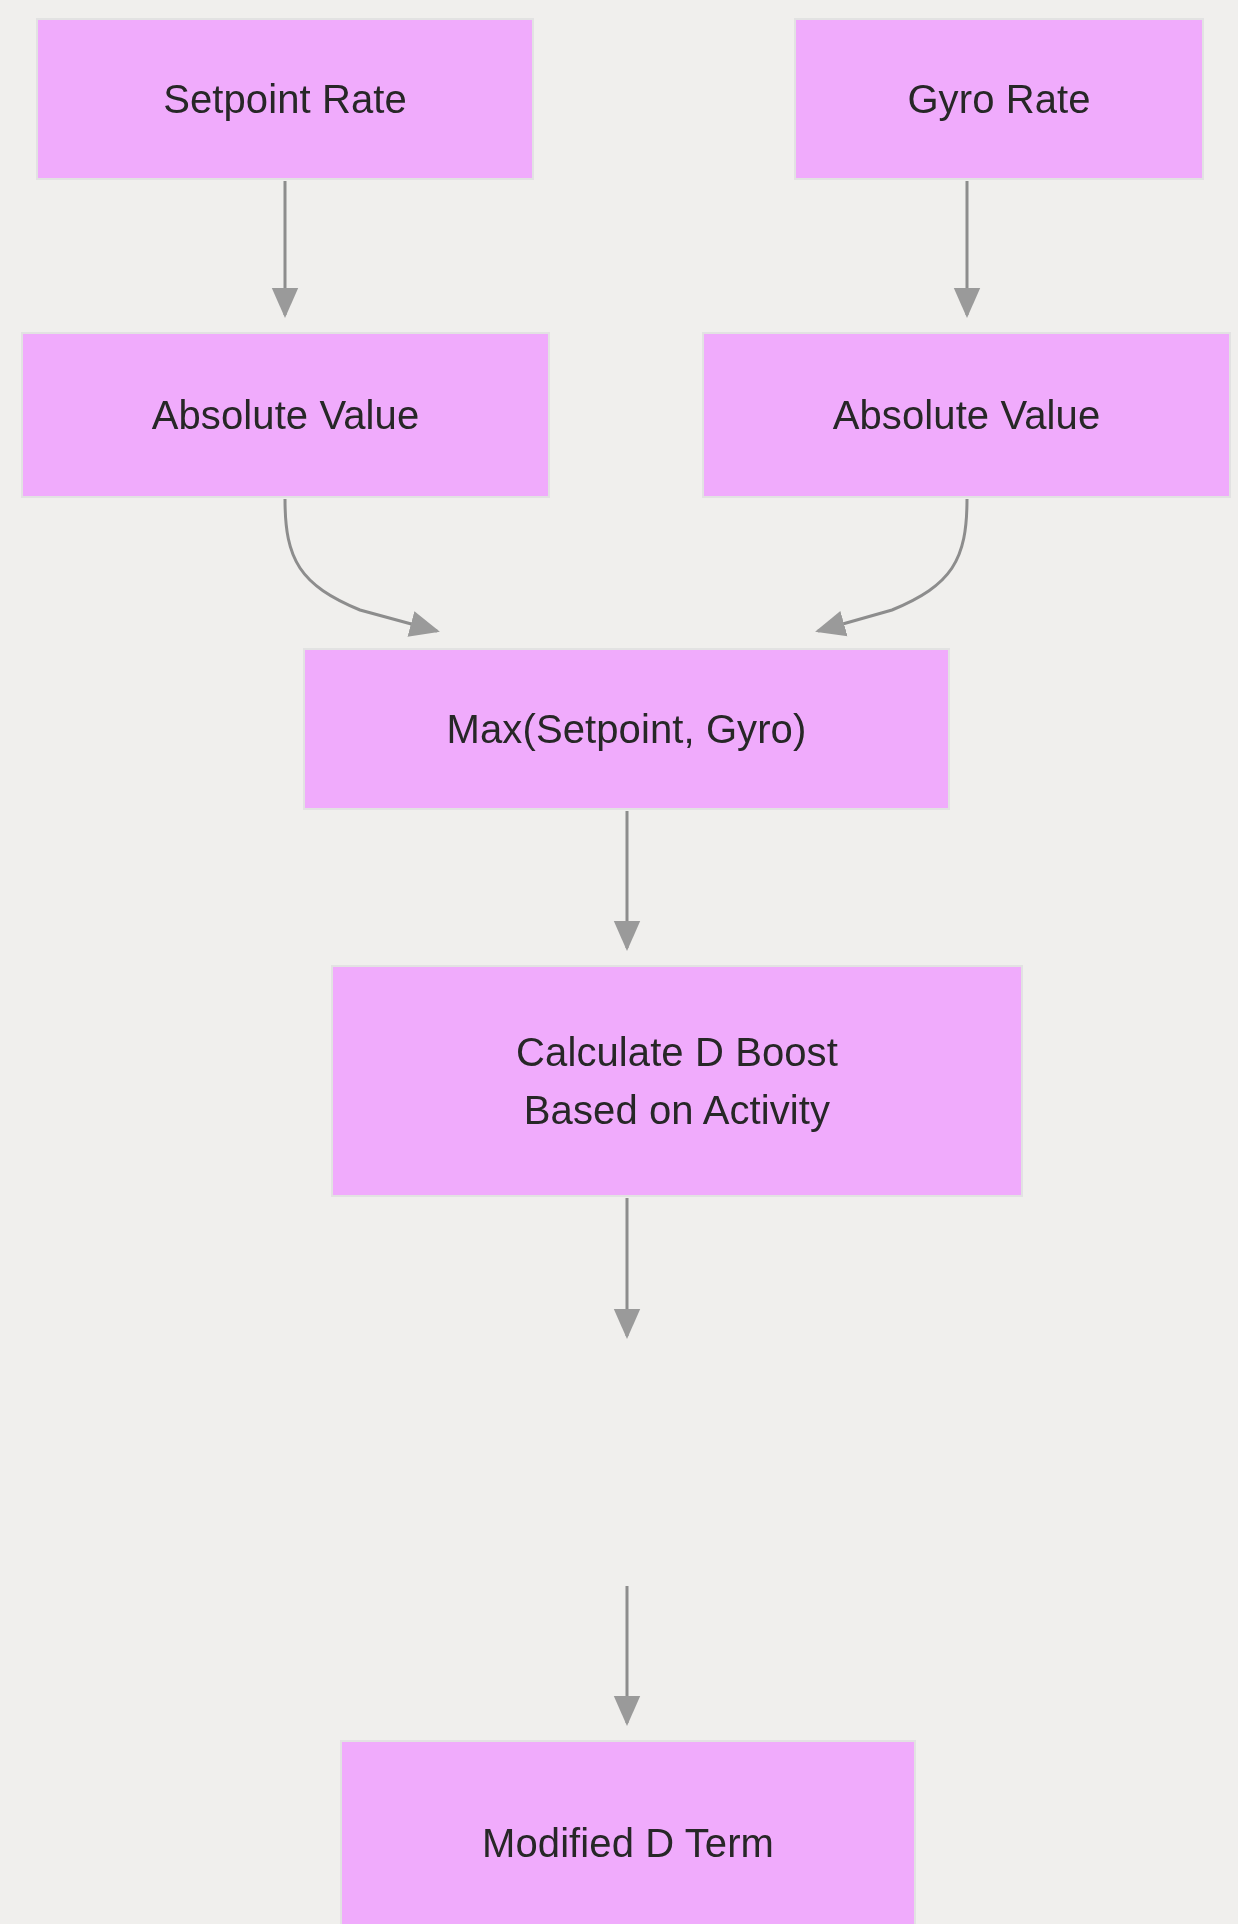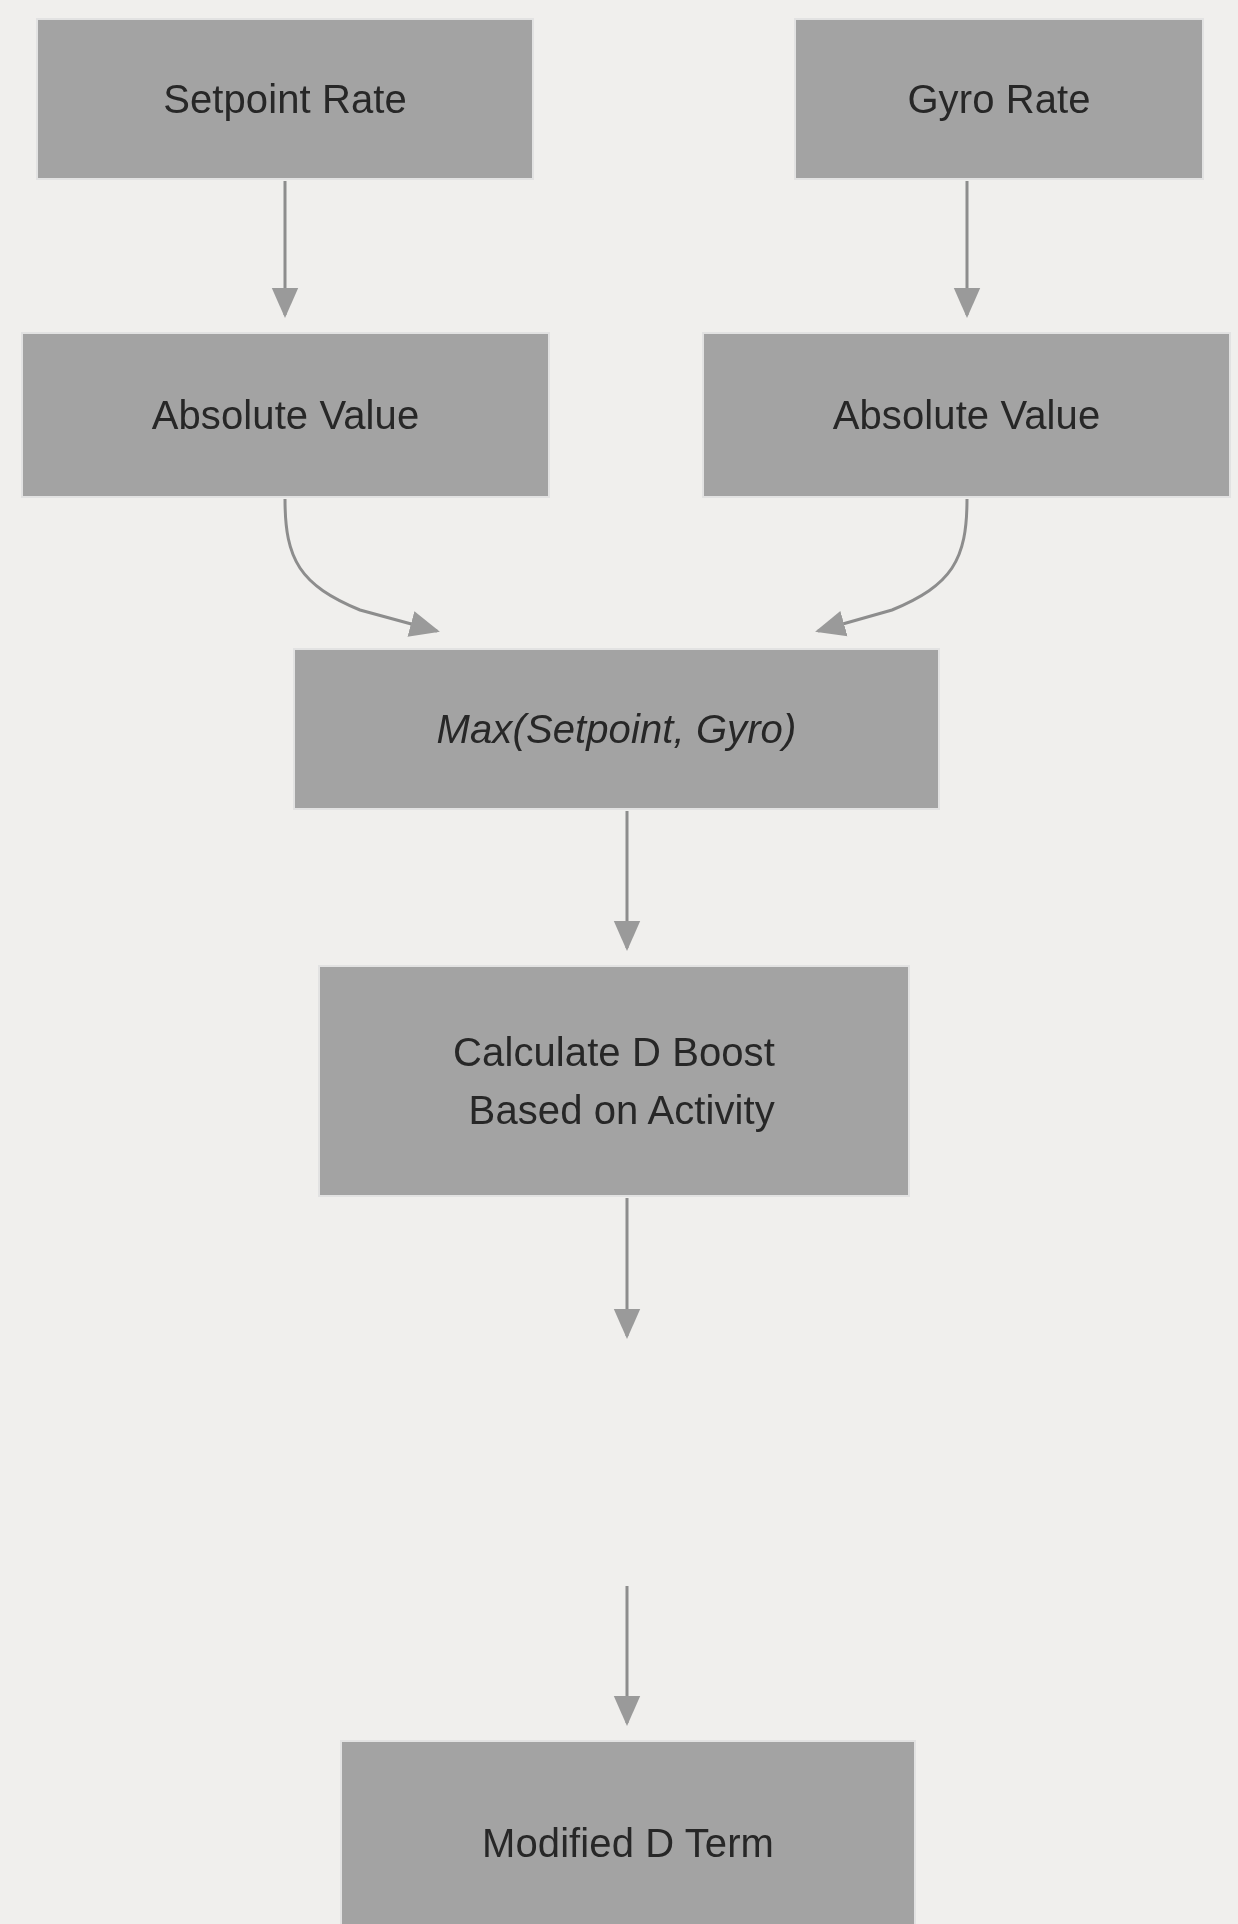--- a/index.html
+++ b/index.html
@@ -24,21 +24,21 @@
     position: absolute;
     left: 0;
     top: 0;
     width: 1238px;
     height: 1924px;
     pointer-events: none;
   }
   .node {
     position: absolute;
     box-sizing: border-box;
-    background: #a3a3a3;
+    background: #f0abfc;
     border: 2px solid #e2e2e2;
     display: flex;
     align-items: center;
     justify-content: center;
     text-align: center;
   }
   .node-label {
     color: #272727;
     font-size: 40px;
     font-weight: 400;
@@ -46,22 +46,22 @@
     letter-spacing: 0.1px;
     white-space: pre-line;
     padding: 0 10px;
   }
 
   
   #node-setpoint-rate   { left: 36px;  top: 18px;   width: 498px; height: 162px; }
   #node-gyro-rate       { left: 762px; top: 18px;   width: 410px; height: 162px; margin-left: 32px; }
   #node-abs-setpoint    { left: 21px;  top: 332px;  width: 529px; height: 166px; }
   #node-abs-gyro        { left: 702px; top: 332px;  width: 529px; height: 166px; }
-  #node-max             { left: 293px; top: 648px;  width: 647px; height: 162px; font-style: italic; }
-  #node-calc-dboost     { left: 318px; top: 965px;  width: 592px; height: 232px; text-align: right; }
+  #node-max             { left: 303px; top: 648px;  width: 647px; height: 162px; }
+  #node-calc-dboost     { left: 331px; top: 965px;  width: 692px; height: 232px; }
   #node-apply-dmax      { left: 382px; top: 1353px; width: 490px; height: 232px; }
   #node-modified-dterm  { left: 340px; top: 1740px; width: 576px; height: 206px; }
 </style>
 </head>
 <body>
 
 <div id="diagram-root">
 
   <svg id="edge-layer" viewBox="0 0 1238 1924" width="1238" height="1924" xmlns="http://www.w3.org/2000/svg">
     <defs>

